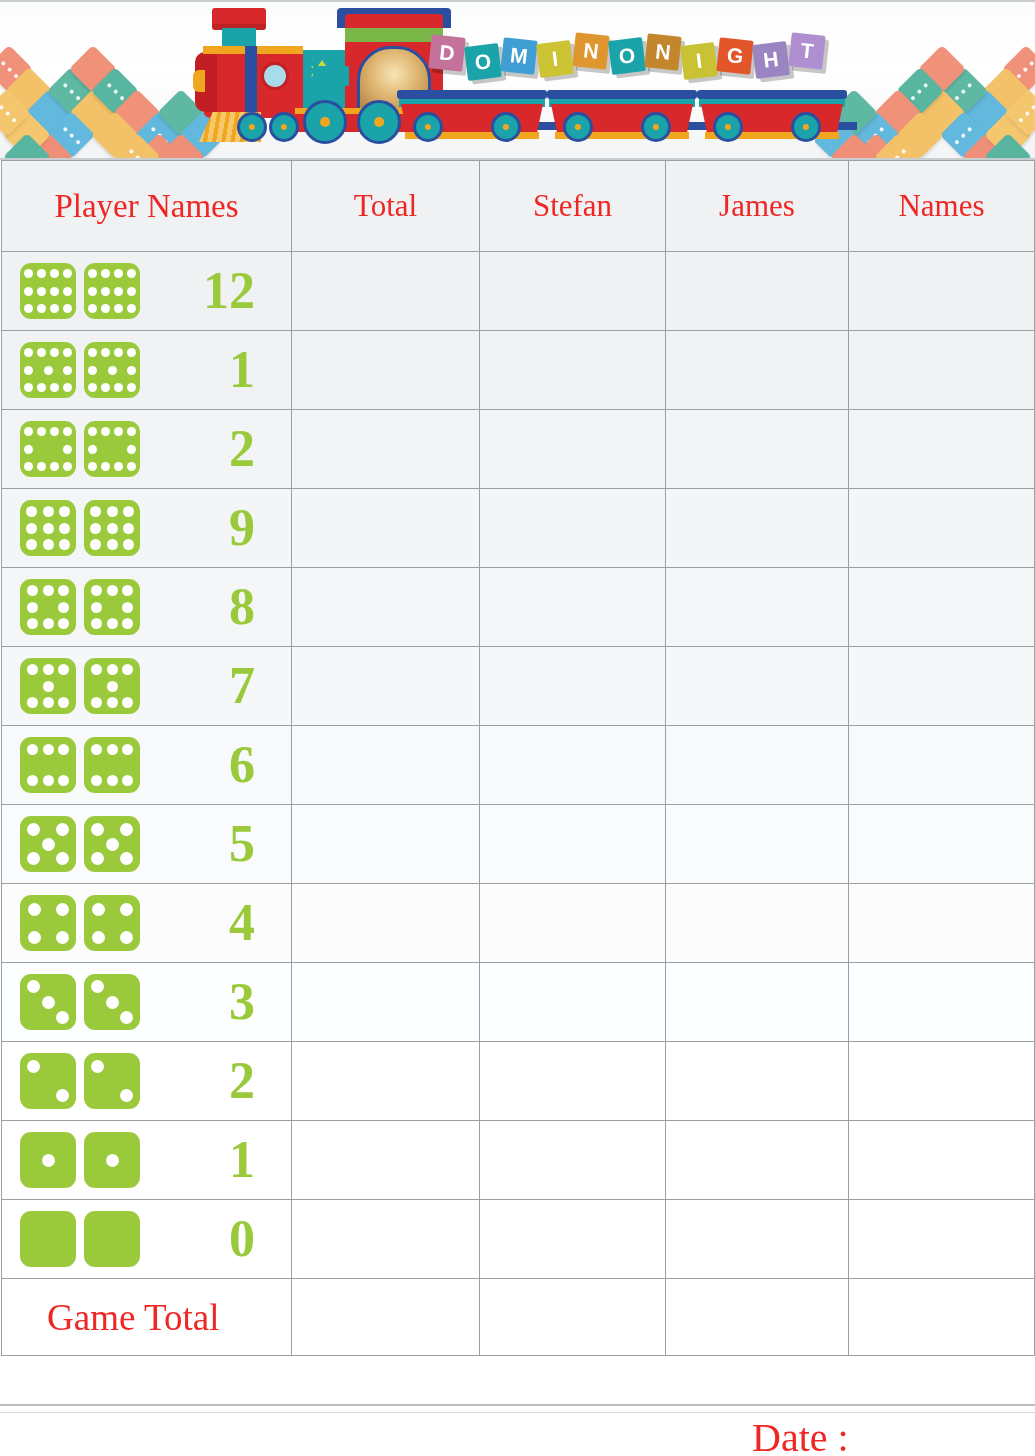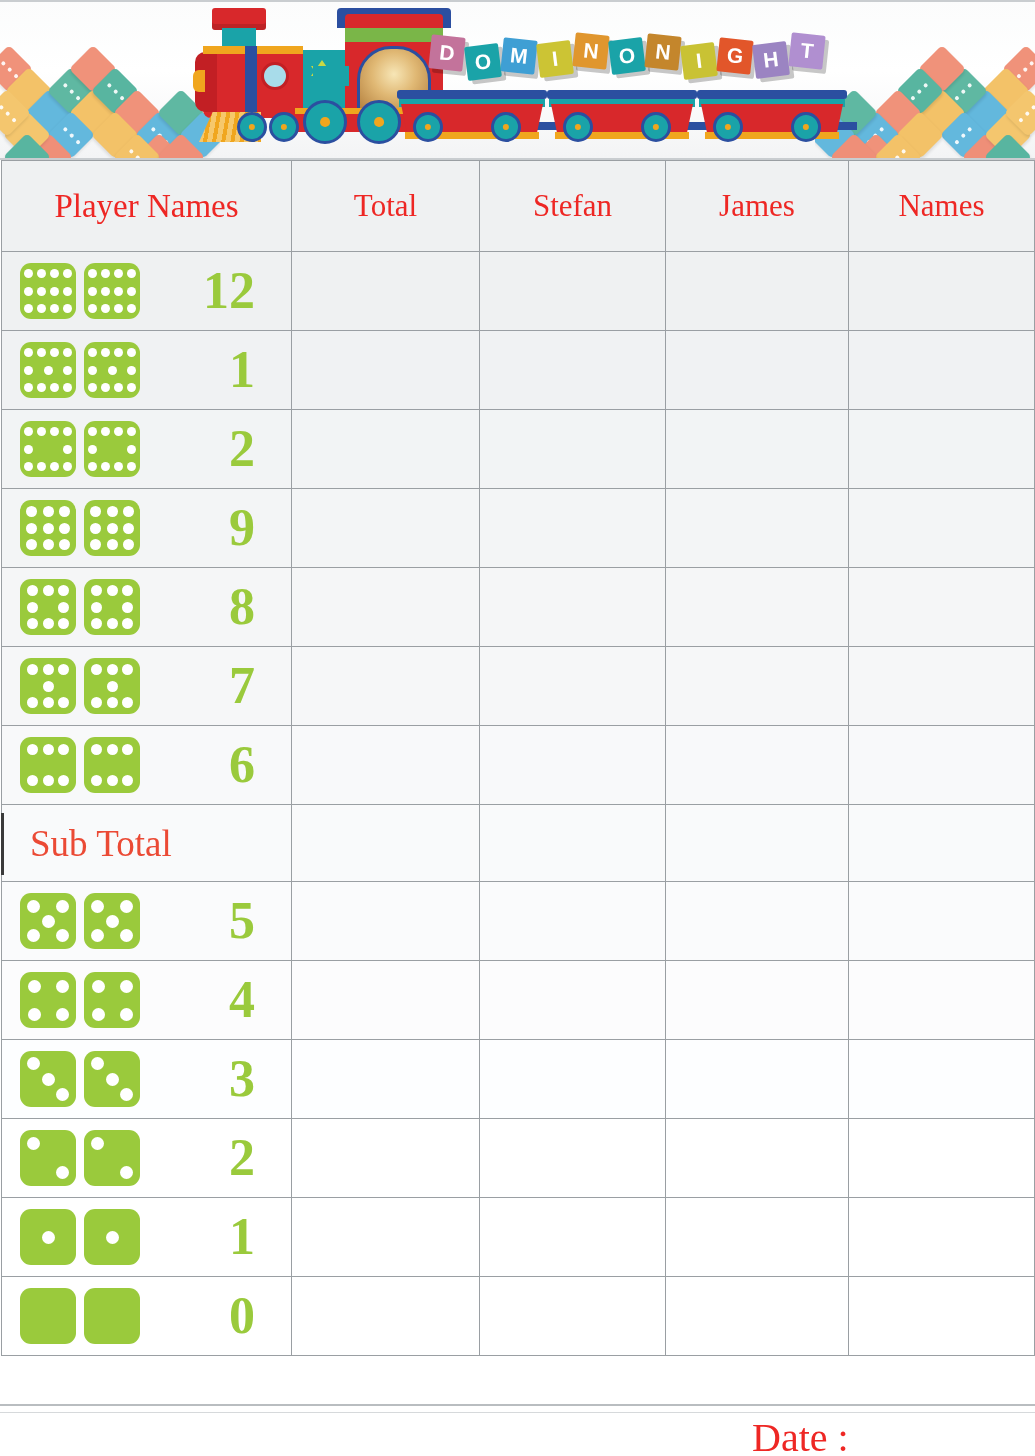--- a/index.html
+++ b/index.html
@@ -570,29 +570,20 @@
                 </div>
               </div>
               <div class="pipnum">6</div>
             </div>
           </td>
           <td style="background: rgb(248, 249, 250);"></td>
           <td style="background: rgb(248, 249, 250);"></td>
           <td style="background: rgb(248, 249, 250);"></td>
           <td style="background: rgb(248, 249, 250);"></td>
         </tr>
-        <tr class="totalrow">
-          <td class="label leftaccent" style="background: rgb(249, 250, 251);">
-            <div class="totaltext">Sub Total</div>
-          </td>
-          <td style="background: rgb(249, 250, 251);"></td>
-          <td style="background: rgb(249, 250, 251);"></td>
-          <td style="background: rgb(249, 250, 251);"></td>
-          <td style="background: rgb(249, 250, 251);"></td>
-        </tr>
         <tr>
           <td class="label" style="background: rgb(250, 251, 252);">
             <div class="rowwrap">
               <div class="tiles">
                 <div class="tile">
                   <span class="p" style="width: 13px; height: 13px; left: 6.94px; top: 6.94px;"></span>
                   <span class="p" style="width: 13px; height: 13px; left: 36.06px; top: 6.94px;"></span>
                   <span class="p" style="width: 13px; height: 13px; left: 21.5px; top: 21.5px;"></span>
                   <span class="p" style="width: 13px; height: 13px; left: 6.94px; top: 36.06px;"></span>
                   <span class="p" style="width: 13px; height: 13px; left: 36.06px; top: 36.06px;"></span>
@@ -709,18 +700,27 @@
                 <div class="tile"></div>
               </div>
               <div class="pipnum">0</div>
             </div>
           </td>
           <td style="background: rgb(255, 255, 255);"></td>
           <td style="background: rgb(255, 255, 255);"></td>
           <td style="background: rgb(255, 255, 255);"></td>
           <td style="background: rgb(255, 255, 255);"></td>
         </tr>
+        <tr class="totalrow gametotal">
+          <td class="label" style="background: rgb(255, 255, 255);">
+            <div class="totaltext">Game Total</div>
+          </td>
+          <td style="background: rgb(255, 255, 255);"></td>
+          <td style="background: rgb(255, 255, 255);"></td>
+          <td style="background: rgb(255, 255, 255);"></td>
+          <td style="background: rgb(255, 255, 255);"></td>
+        </tr>
       </tbody>
   </table>
 </div>
 
 <div id="bottombar"></div>
 <div id="datefield">Date :</div>
 
 </body></html>

